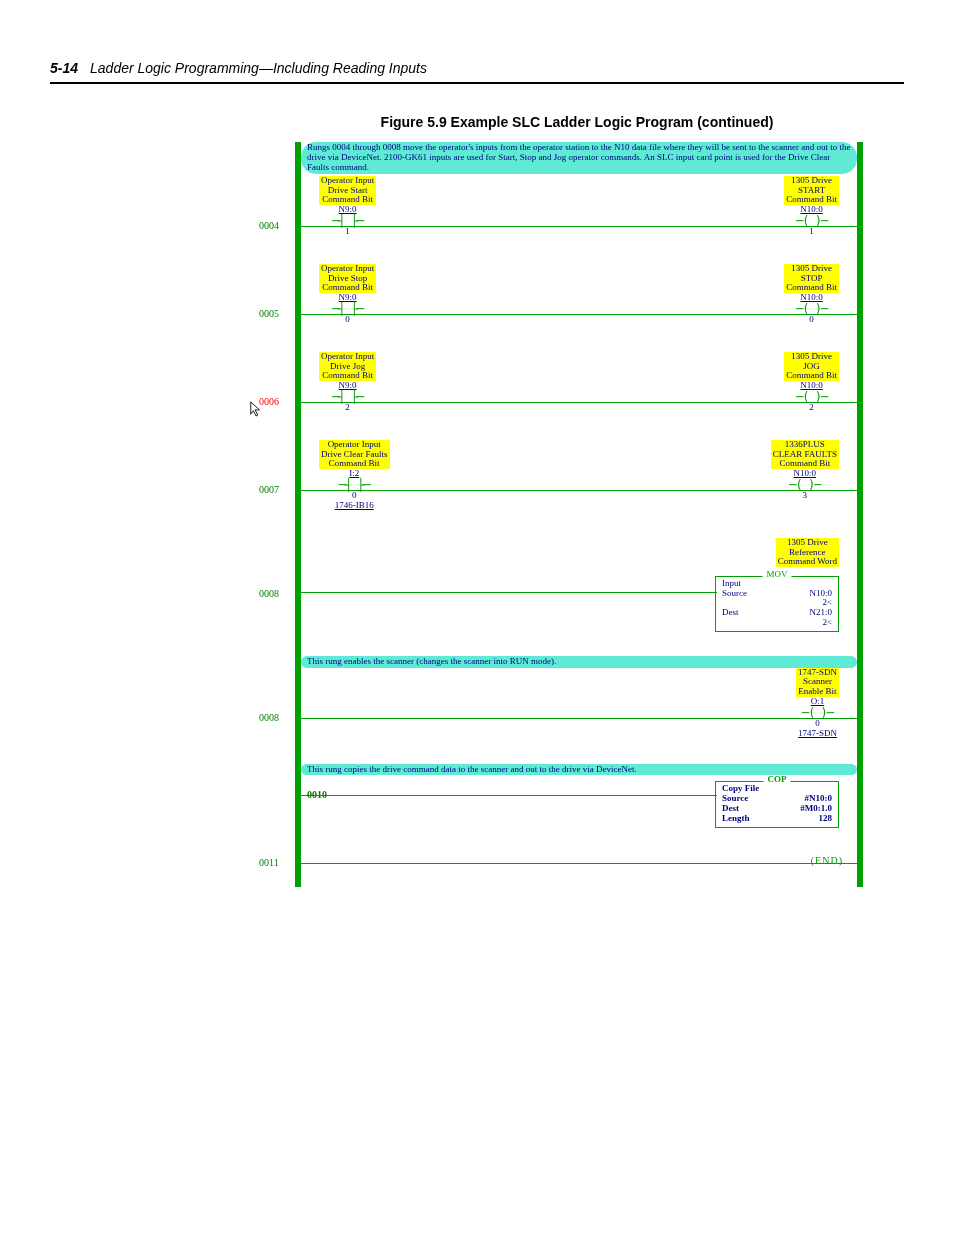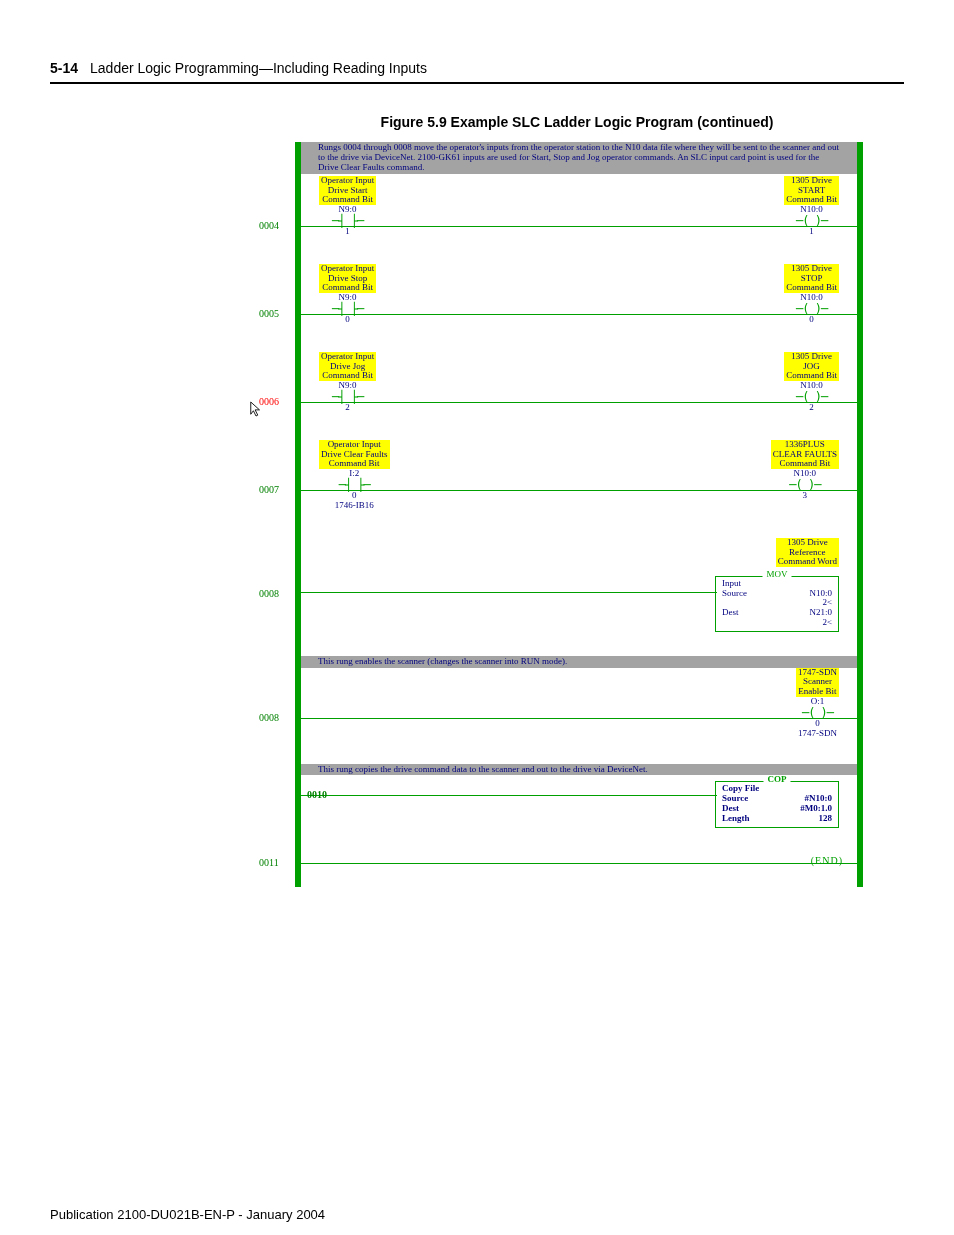--- a/index.html
+++ b/index.html
@@ -12,20 +12,21 @@
   .page {
     padding: 60px 50px 40px 50px;
   }
   .header-row {
     display: flex;
     align-items: baseline;
     gap: 12px;
     border-bottom: 2px solid #000;
     padding-bottom: 6px;
     margin-bottom: 30px;
+    font-style: italic;
   }
   .page-num { font-weight: bold; font-size: 14px; }
   .chapter-title { font-size: 14px; font-weight: 300; }
   .figure-caption {
     text-align: center;
     font-weight: bold;
     font-size: 14px;
     margin-bottom: 12px;
     margin-left: 200px;
   }
@@ -47,23 +48,24 @@
     font-size: 10px;
   }
   .cursor-icon {
     position: absolute;
     left: -52px;
     top: 0;
     width: 14px;
     height: 18px;
   }
   .comment-block {
-    background: #a3a3a3;
-    padding: 1px 17px;
+    background: #5eead4;
+    padding: 1px 6px;
     color: #00007f;
+    border-radius: 15px;
   }
   .rung {
     position: relative;
     padding: 2px 0 8px 0;
   }
   .wire {
     position: absolute;
     top: 10px;
     left: 0;
     right: 0;
@@ -81,21 +83,21 @@
     left: 18px;
     top: 0;
     text-align: center;
   }
   .right-stack {
     position: absolute;
     right: 18px;
     top: 0;
     text-align: center;
   }
-  .addr { color: #00007f; }
+  .addr { color: #00007f; text-decoration: underline; }
   .term { color: #00007f; text-align: center; margin-top: -1px; }
   .contact, .coil {
     display:inline-block;
     color:#00a000;
     font-family: monospace;
     font-size:12px;
     letter-spacing:-1px;
   }
   .box-instr {
     position:absolute;
@@ -302,14 +304,13 @@
     </div>
 
     <div class="rung" style="height:26px;">
       <div class="wire" style="top:12px;"></div>
       <span class="end-sym" style="top:4px;">(<span>END</span>)</span>
       <span class="rung-num" style="top:6px;">0011</span>
     </div>
 
   </div>
 
-  <div class="footer">Publication 2100-DU021B-EN-P - January 2004</div>
 </div>
 
 </body></html>

